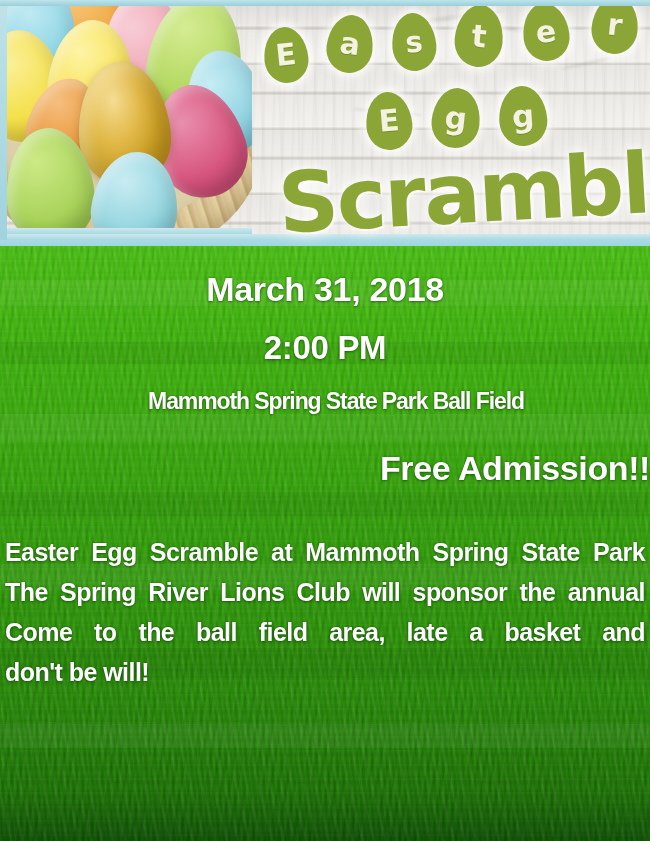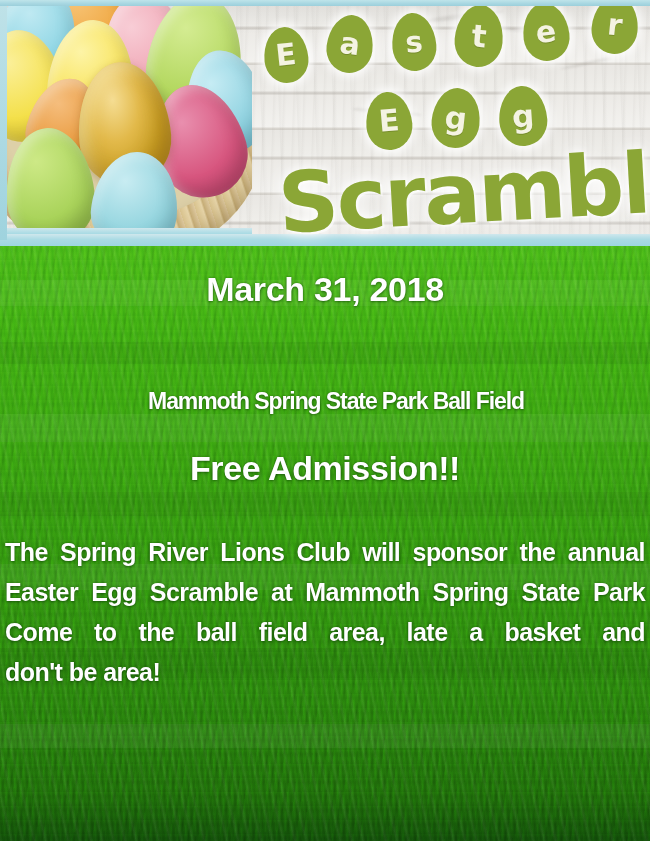--- a/index.html
+++ b/index.html
@@ -212,21 +212,21 @@
     text-align:center;
     font-family:"Liberation Sans", sans-serif;
     font-weight:700;
     color:#ffffff;
     text-shadow:0 1px 3px rgba(0,40,0,.45), 0 0 2px rgba(0,30,0,.35);
     white-space:nowrap;
   }
   #hl-date   {top:24px;  font-size:34px; letter-spacing:-0.3px;}
   #hl-time   {top:83px;  font-size:33px; letter-spacing:-0.3px;}
   #hl-place  {top:142px; font-size:23px; letter-spacing:-1.1px;padding-left:11px;}
-  #hl-free   {top:203px; font-size:34px; letter-spacing:-0.4px;}
+  #hl-free   {top:203px; font-size:34px; letter-spacing:-0.4px;text-align:right;}
 
   .body-copy{
     position:absolute;
     left:5px; top:286px;
     width:640px;
     font-family:"Liberation Sans", sans-serif;
     font-weight:700;
     font-size:25px;
     line-height:40px;
     color:#ffffff;
@@ -301,25 +301,26 @@
     <div class="mow light" style="top:168px;height:28px;"></div>
     <div class="mow" style="top:246px;height:24px;"></div>
     <div class="mow light" style="top:318px;height:26px;"></div>
     <div class="mow" style="top:402px;height:30px;"></div>
     <div class="mow light" style="top:478px;height:24px;"></div>
   </div>
 
   <div class="content">
 
     <div class="hl" id="hl-date">March 31, 2018</div>
+    <div class="hl" id="hl-time">2:00 PM</div>
     <div class="hl" id="hl-place">Mammoth Spring State Park Ball Field</div>
     <div class="hl" id="hl-free">Free Admission!!</div>
 
     <div class="body-copy">
+      <span class="ln just">Easter Egg Scramble at Mammoth Spring State Park</span>
       <span class="ln just">The Spring River Lions Club will sponsor the annual</span>
-      <span class="ln just">Easter Egg Scramble at Mammoth Spring State Park</span>
       <span class="ln just">Come to the ball field area, late a basket and</span>
-      <span class="ln">don't be area!</span>
+      <span class="ln">don't be will!</span>
     </div>
 
   </div>
 
 </div>
 
 </body></html>

